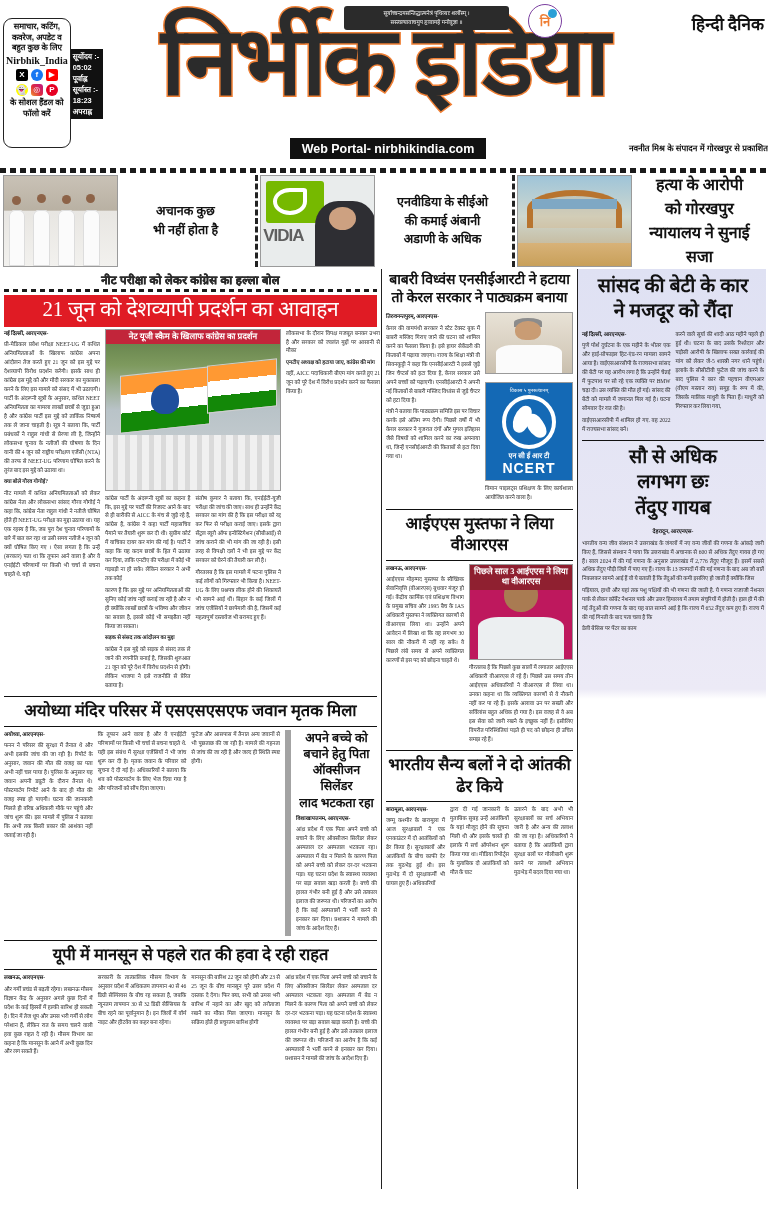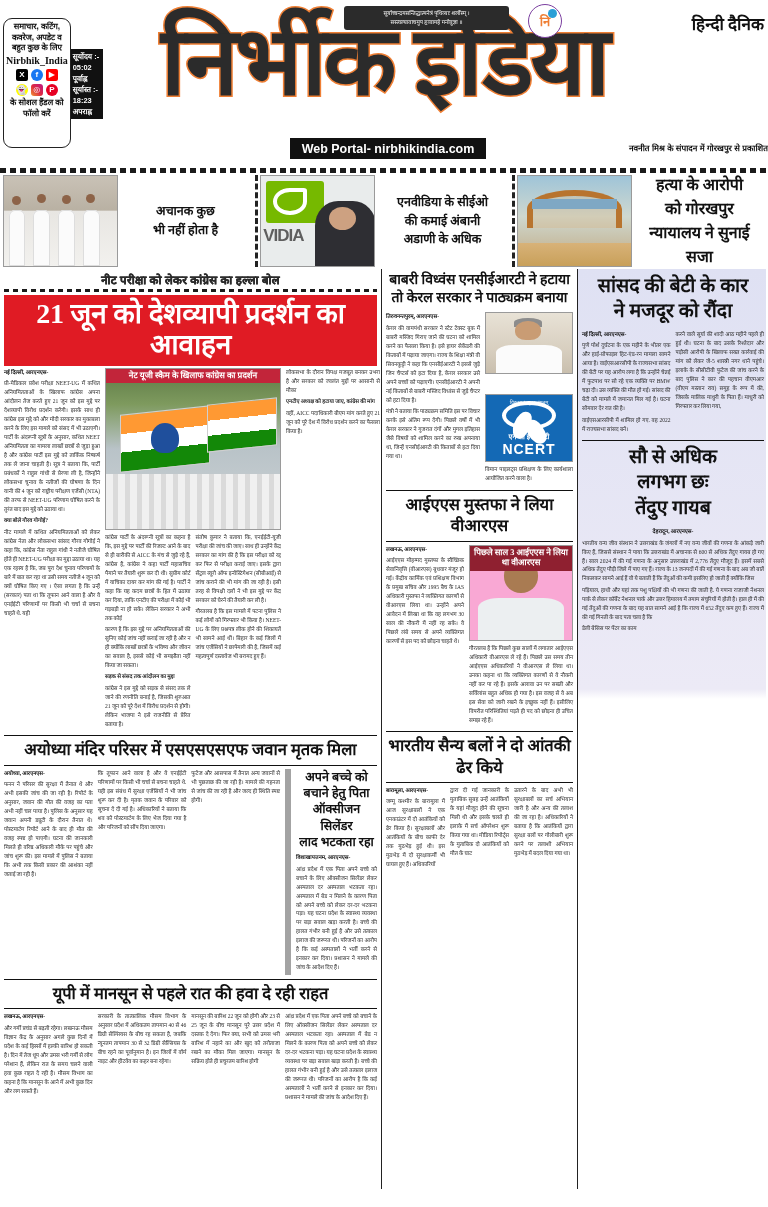--- a/index.html
+++ b/index.html
@@ -160,21 +160,21 @@
   
   .kicker{
     text-align:center; font-size:11.5px; font-weight:bold; color:#2b2b2b;
     font-family:"Liberation Serif","DejaVu Serif",serif;
     -webkit-text-stroke:.45px #2b2b2b; letter-spacing:.3px; padding:1px 0 2px;
   }
   .dashline{ height:3px; width:100%;
     background:repeating-linear-gradient(90deg,#1b1b1b 0 5px,transparent 5px 9px);
     margin-bottom:3px; }
   .banner-red{
-    background:#e01b24; color:#fff; font-size:28px; font-weight:bold;
+    background:#e01b24; color:#fff; font-size:21px; font-weight:normal;
     text-align:center; padding:3px 2px 5px; line-height:1.12;
     font-family:"Liberation Serif","DejaVu Serif",serif; letter-spacing:-.2px;
   }
   h2.hl{
     font-family:"Liberation Serif","DejaVu Serif",serif;
     font-weight:bold; color:#111; text-align:center; line-height:1.3;
   }
   .hl-xl{ font-size:19.5px; }
   .hl-lg{ font-size:16.5px; }
   .hl-md{ font-size:14px; }
@@ -233,21 +233,21 @@
   .ncert .en{ font-size:14px; font-weight:bold; letter-spacing:1px; }
   .ncert .tiny{ font-size:5px; position:absolute; top:4px; }
   .ph-ias{ background:linear-gradient(180deg,#cfd6de 0%,#b9c3cd 55%,#98a5b1 100%); }
   .ph-ias .head{ position:absolute; left:33%; top:14%; width:34%; height:36%;
     background:#a97b52; border-radius:48%; }
   .ph-ias .hair{ position:absolute; left:32%; top:10%; width:36%; height:16%;
     background:#2b2b2b; border-radius:50% 50% 0 0; }
   .ph-ias .shirt{ position:absolute; left:8%; bottom:0; width:84%; height:44%;
     background:#eceff1; border-radius:24% 24% 0 0; }
 
-  .tint-blue{ background:#f9a8d4;text-decoration:underline; }
+  .tint-blue{ background:#be185d;text-decoration:underline; }
   .col-right.tintcol{ background:linear-gradient(180deg,#dfe1f3 0%,#eceaf6 420px,#ffffff 430px); }
   .vline{ border-left:6px solid #a3a3a3; }
 </style>
 </head>
 <body>
 
 <div class="page">
 
   <header class="masthead">
 
@@ -448,21 +448,21 @@
           <p class="t"><span class="dateline">तिरुवनन्तपुरम्, आरएनएस-</span></p>
           <p class="t">केरल की वामपंथी सरकार ने स्टेट टेक्स्ट बुक में बाबरी मस्जिद गिराए जाने की घटना को शामिल करने का फैसला किया है। इसे हायर सेकेंडरी की किताबों में पढ़ाया जाएगा। राज्य के शिक्षा मंत्री वी सिवनकुट्टी ने कहा कि एनसीईआरटी ने इससे जुड़े जिन चैप्टर्स को हटा दिया है, केरल सरकार उसे अपने बच्चों को पढ़ाएगी। एनसीईआरटी ने अपनी नई किताबों से बाबरी मस्जिद विध्वंस से जुड़े चैप्टर को हटा दिया है।</p>
           <p class="t">मंत्री ने बताया कि पाठ्यक्रम समिति इस पर विचार करके इसे अंतिम रूप देगी। पिछले वर्षों में भी केरल सरकार ने गुजरात दंगों और मुगल इतिहास जैसे विषयों को शामिल करने का रुख अपनाया था, जिन्हें एनसीईआरटी की किताबों से हटा दिया गया था।</p>
         </div>
         <div class="tcol" style="flex:0 0 88px">
           <div class="photo ph-portrait" style="height:62px">
             <span class="hair"></span>
               <span class="head"></span>
               <span class="body"></span>
           </div>
-          <div class="photo ncert" style="height:68px;margin-top:20px">
+          <div class="photo ncert" style="height:99px;margin-top:8px">
             <span class="tiny">विकास ५ पुनरुत्थानम्</span>
             <span class="swirl"></span>
             <span class="hi">एन सी ई आर टी</span>
             <span class="en">NCERT</span>
           </div>
           <p class="t" style="margin-top:3px">विमान पाइलट्स प्रशिक्षण के लिए कार्यशाला आयोजित करने वाला है।</p>
         </div>
       </div>
 
       <h2 class="hl hl-lg hl-box">आईएएस मुस्तफा ने लिया वीआरएस</h2>

